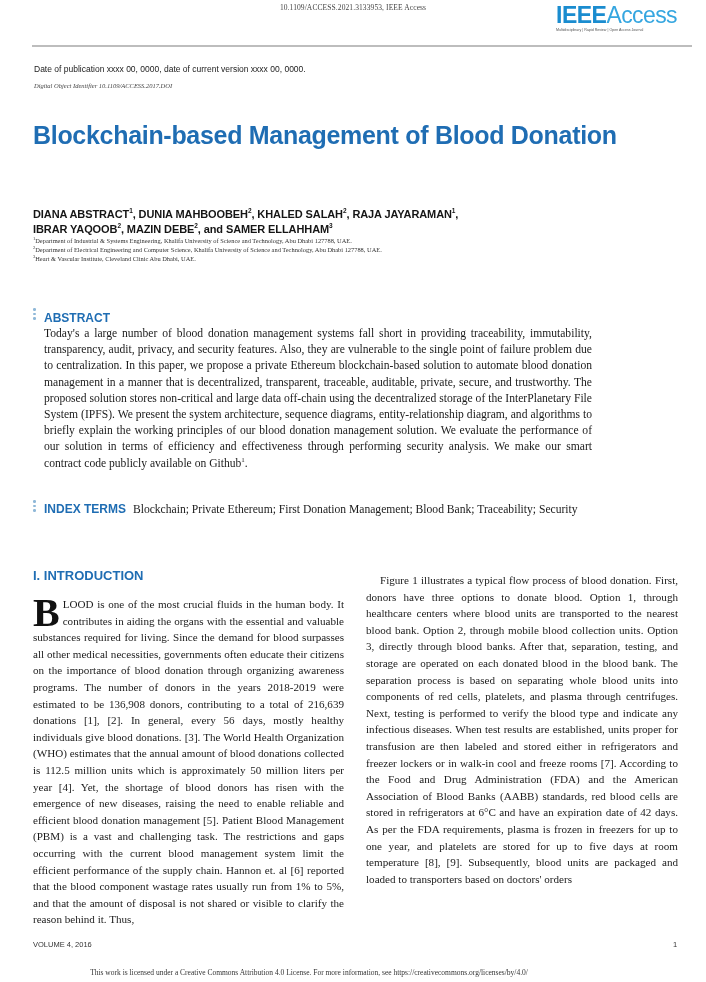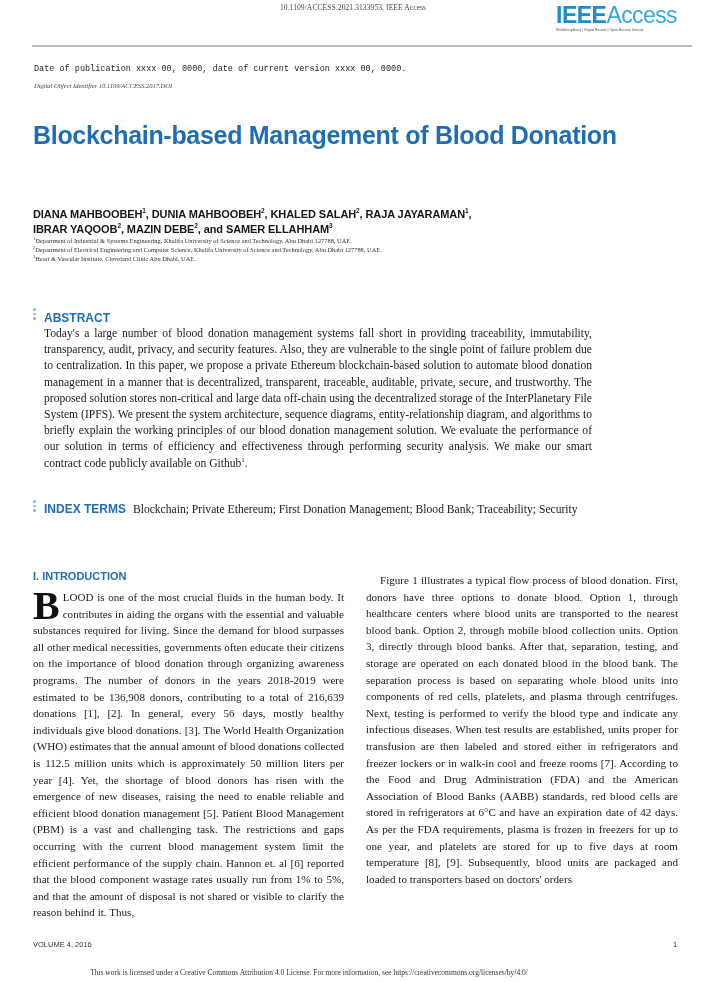--- a/index.html
+++ b/index.html
@@ -10,21 +10,21 @@
     font-family: "Liberation Serif", serif; font-size: 7.5px; color: #444; letter-spacing: 0.1px; }
 
   .logo { position: absolute; right: 20px; top: 3px; width: 130px; text-align: left; }
   .logo-main { font-family: "Liberation Sans", sans-serif; font-size: 23px; line-height: 24px; color: #1a8ccf; white-space: nowrap; }
   .logo-main .ieee { font-weight: bold; letter-spacing: -0.5px; }
   .logo-main .access { font-weight: normal; letter-spacing: -0.6px; color: #35a6e0; }
   .logo-tag { font-family: "Liberation Sans", sans-serif; font-size: 3.6px; color: #555; margin-top: 1px; white-space: nowrap; }
 
   .header-rule { position: absolute; left: 32px; width: 660px; top: 45px; height: 2px; background: #bdbdbd; }
 
-  .pubdate { position: absolute; left: 34px; top: 64px; font-family: Liberation Mono, monospace; font-size: 8.5px; color: #222; }
+  .pubdate { position: absolute; left: 34px; top: 64px; font-family: Liberation Sans, sans-serif; font-size: 8.5px; color: #222; }
   .doi-line { position: absolute; left: 34px; top: 82px; font-family: "Liberation Serif", serif; font-style: italic; font-size: 6.5px; color: #444; }
 
   .title { position: absolute; left: 33px; top: 120px; width: 640px; font-family: "Liberation Sans", sans-serif;
     font-weight: bold; font-size: 25px; line-height: 31px; color: #1f6db3; letter-spacing: -0.3px; }
 
   .authors { position: absolute; left: 33px; top: 207px; width: 620px; font-family: "Liberation Sans", sans-serif;
     font-weight: bold; font-size: 11px; line-height: 15px; color: #151515; letter-spacing: -0.1px; }
   .authors sup { font-size: 6.5px; vertical-align: 5px; line-height: 0; }
 
   .affils { position: absolute; left: 33px; top: 236px; width: 640px; font-family: "Liberation Serif", serif;
@@ -39,21 +39,21 @@
   .abstract-body { position: absolute; left: 44px; top: 326px; width: 548px; font-size: 11.6px; line-height: 16.2px;
     text-align: justify; color: #1a1a1a; }
   .abstract-body sup { font-size: 7px; vertical-align: 5px; line-height: 0; }
 
   .index-terms { position: absolute; left: 44px; top: 501px; width: 548px; font-size: 11.6px; line-height: 16.5px; text-align: justify; }
   .index-terms .section-head { font-size: 12px; margin-right: 4px; }
 
   .col { position: absolute; font-size: 11.1px; line-height: 16.6px; text-align: justify; color: #1a1a1a; }
   .col-left { left: 33px; top: 568px; width: 311px; }
   .col-right { left: 366px; top: 568px; width: 312px; }
-  .intro-head { font-size: 11px; display: block; line-height: 16px; margin-bottom: 5px; }
+  .intro-head { font-size: 13px; display: block; line-height: 16px; margin-bottom: 12px; }
   .dropcap { float: left; font-family: "Liberation Serif", serif; font-weight: bold; font-size: 40px; line-height: 30px;
     margin: 2px 3px 0 0; color: #111; }
   .indent { text-indent: 14px; }
 
   .footer-vol { position: absolute; left: 33px; top: 940px; font-family: "Liberation Sans", sans-serif; font-size: 7.5px; color: #333; }
   .footer-page { position: absolute; left: 673px; top: 940px; font-family: "Liberation Sans", sans-serif; font-size: 7.5px; color: #333; }
   .footer-license { position: absolute; left: 0; width: 618px; top: 968px; text-align: center; font-family: "Liberation Serif", serif;
     font-size: 7.5px; color: #333; }
 </style>
 </head>
@@ -67,21 +67,21 @@
 </div>
 
 <div class="header-rule"></div>
 
 <div class="pubdate">Date of publication xxxx 00, 0000, date of current version xxxx 00, 0000.</div>
 <div class="doi-line">Digital Object Identifier 10.1109/ACCESS.2017.DOI</div>
 
 <h1 class="title">Blockchain-based Management of Blood Donation</h1>
 
 <div class="authors">
-  <span>DIANA MAHBOOBEH</span><sup>1</sup>,
+  <span>DIANA ABSTRACT</span><sup>1</sup>,
   <span>DUNIA MAHBOOBEH</span><sup>2</sup>,
   <span>KHALED SALAH</span><sup>2</sup>,
   <span>RAJA JAYARAMAN</span><sup>1</sup>,<br>
   <span>IBRAR YAQOOB</span><sup>2</sup>,
   <span>MAZIN DEBE</span><sup>2</sup>,
   <span>and</span>
   <span>SAMER ELLAHHAM</span><sup>3</sup>
 </div>
 
 <div class="affils">

